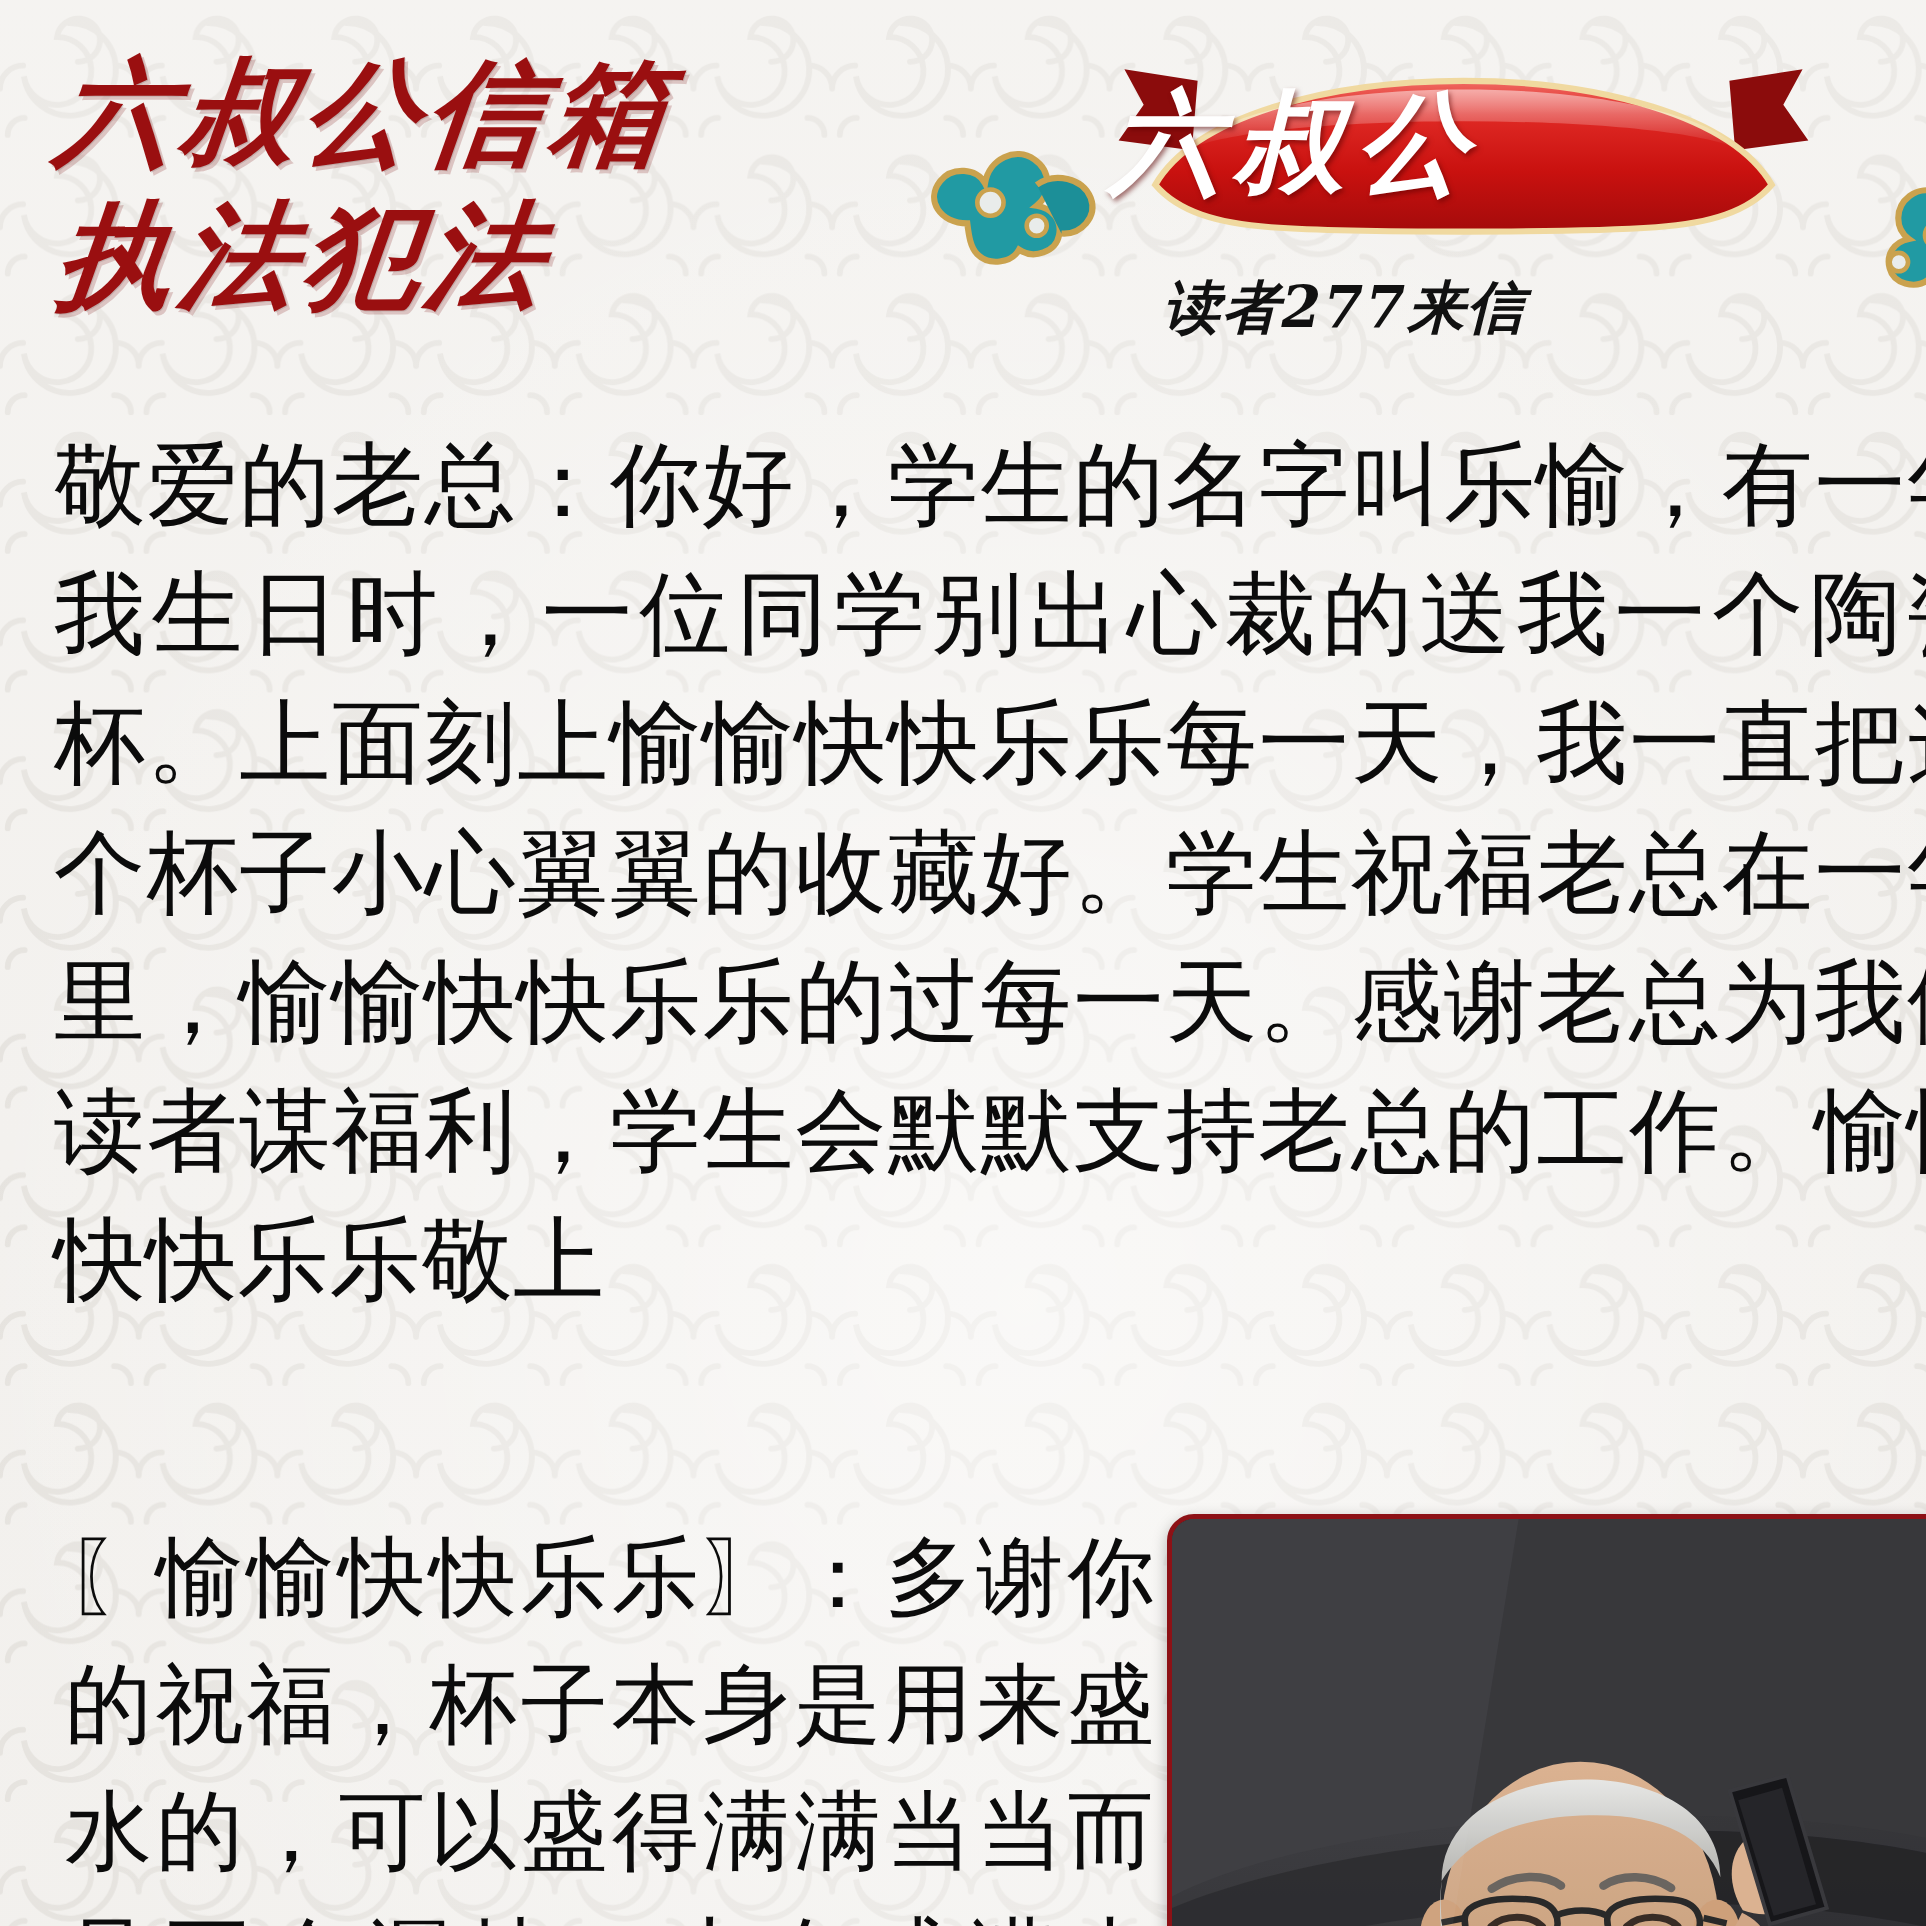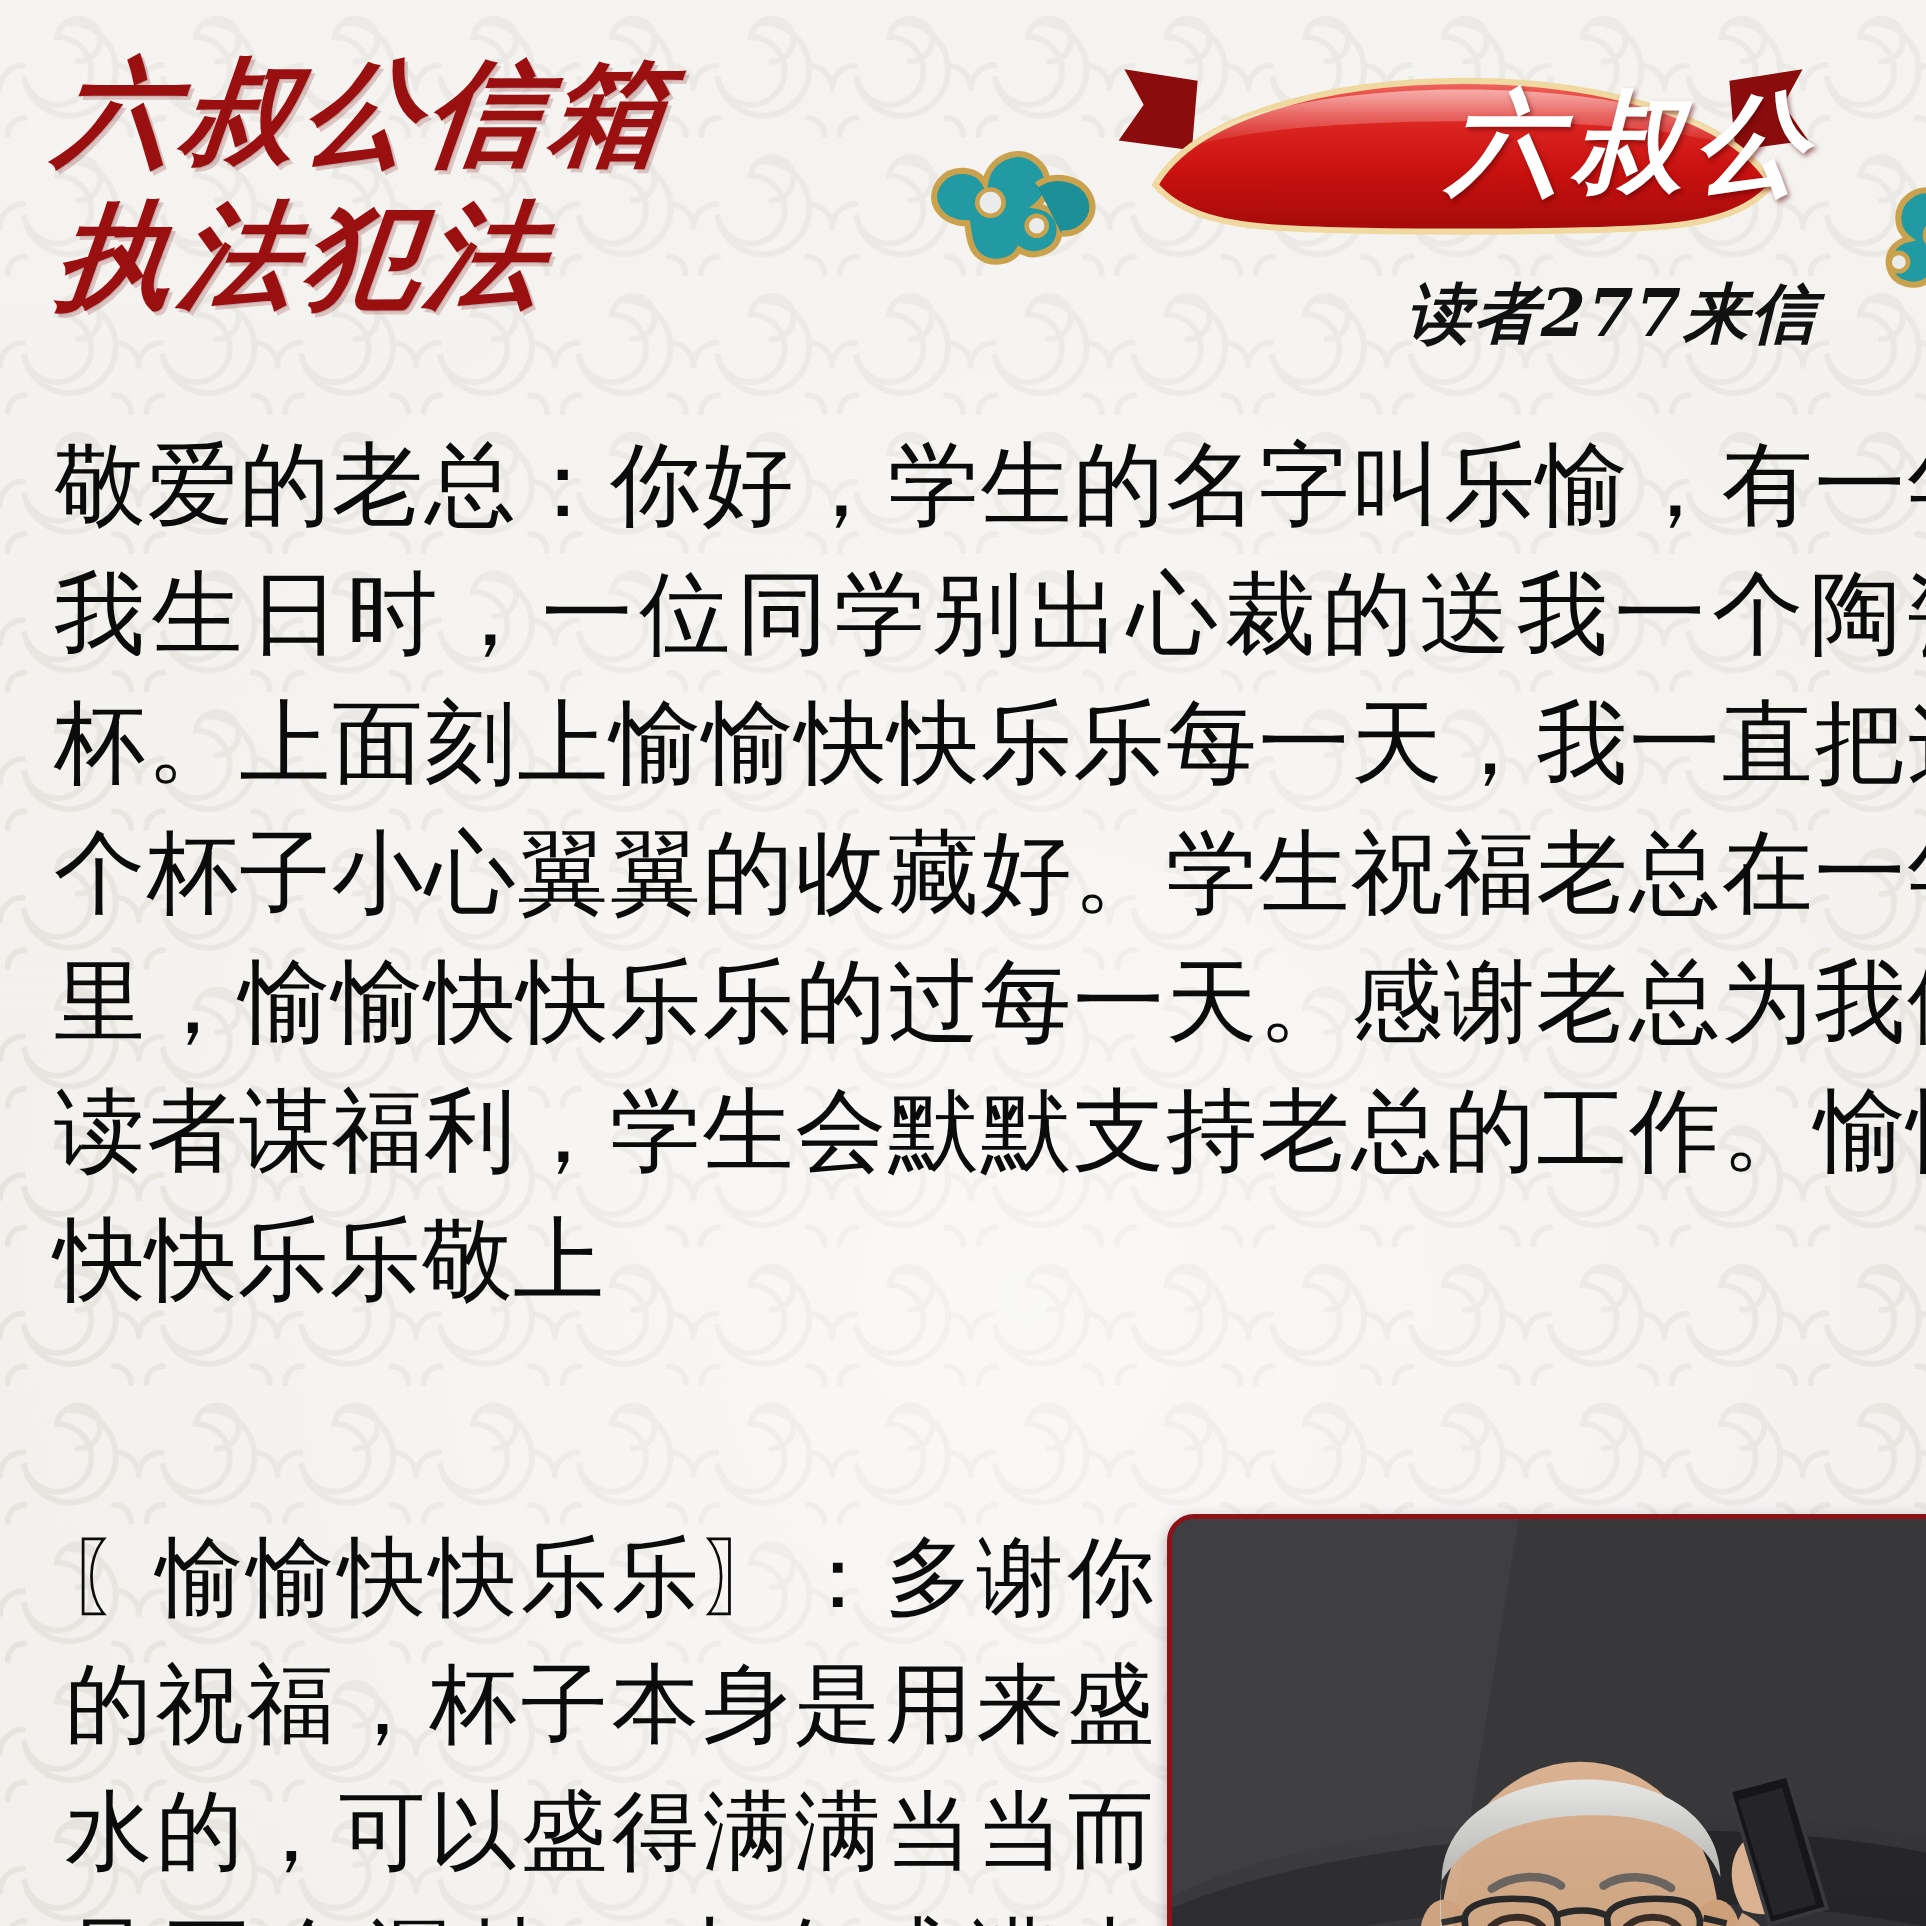--- a/index.html
+++ b/index.html
@@ -77,45 +77,45 @@
   }
   #banner-shape {
     position: absolute;
     inset: 0;
   }
   #banner-text {
     position: absolute;
     left: 0;
     top: 46px;
     width: 709px;
-    text-align: right;
+    text-align: left;
     font-family: "DejaVu Serif", serif;
     font-weight: bold;
     font-style: italic;
     font-size: 112px;
     color: #ffffff;
     letter-spacing: 11.6px;
     text-shadow: 2.3px 3.1px 5.4px rgba(90,0,0,0.55);
   }
 
   
   .cloud {
     position: absolute;
   }
 
   #reader-line {
     position: absolute;
     left: 1163px;
     top: 270px;
     width: 655px;
-    text-align: right;
+    text-align: left;
     font-family: "DejaVu Serif", serif;
     font-weight: bold;
     font-style: italic;
-    font-size: 65px;
+    font-size: 57px;
     color: #111;
     letter-spacing: 2.3px;
     white-space: nowrap;
   }
 
   
   #letter {
     position: absolute;
     left: 54px;
     top: 420px;

